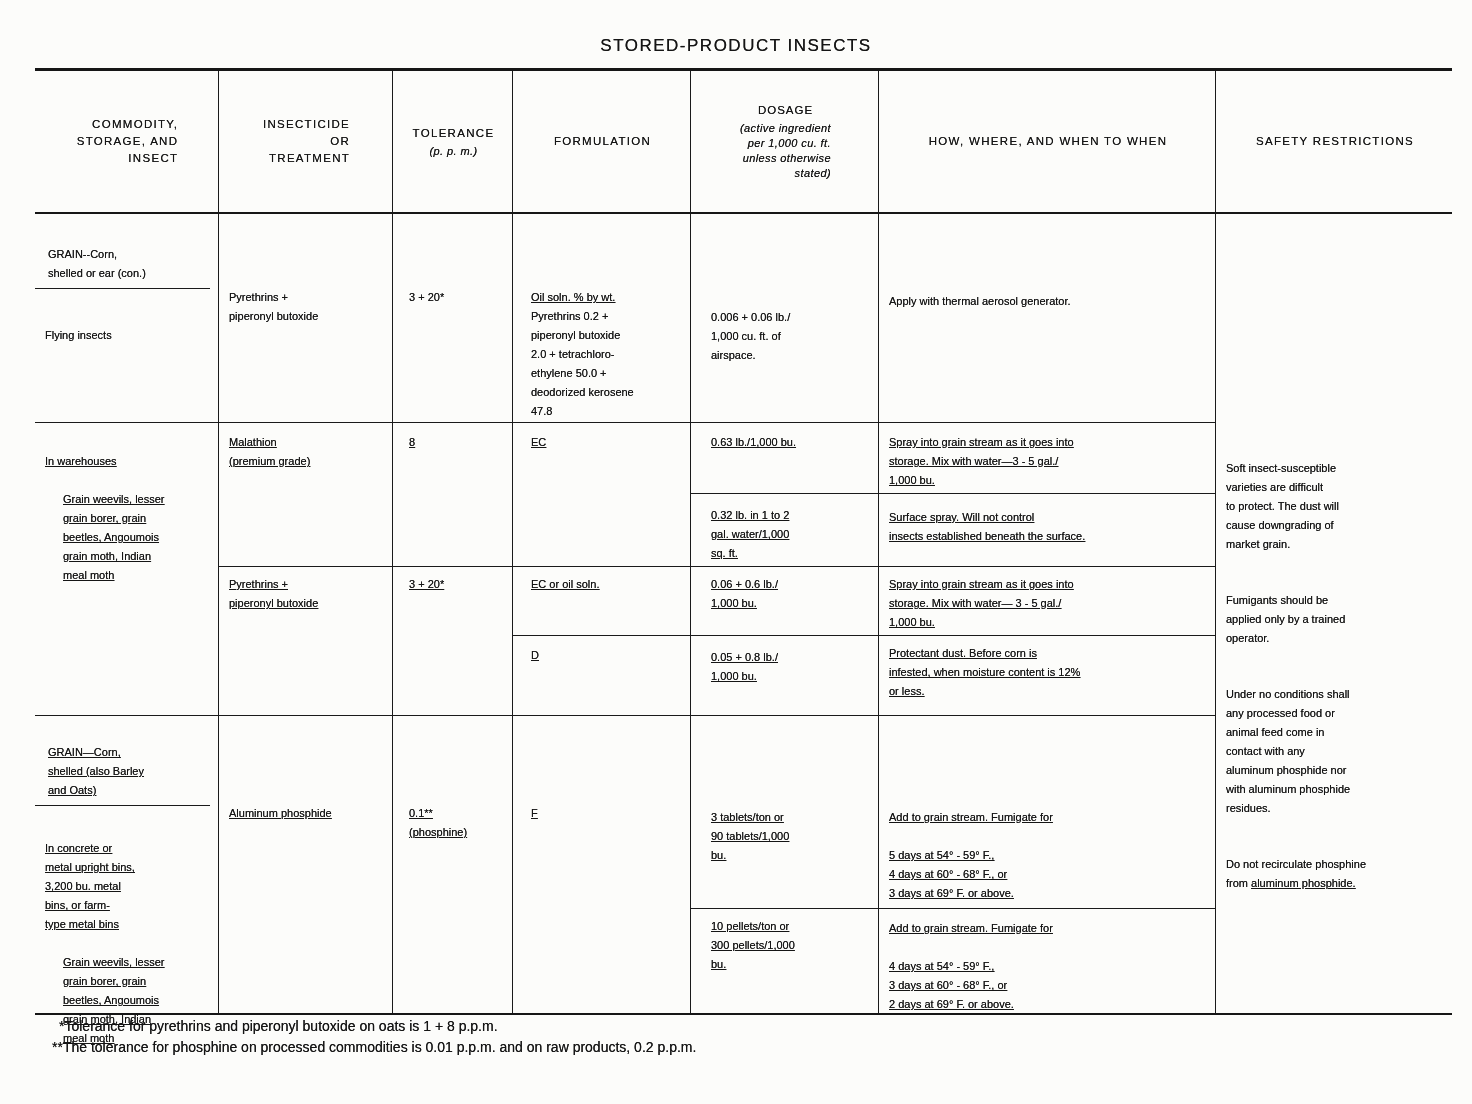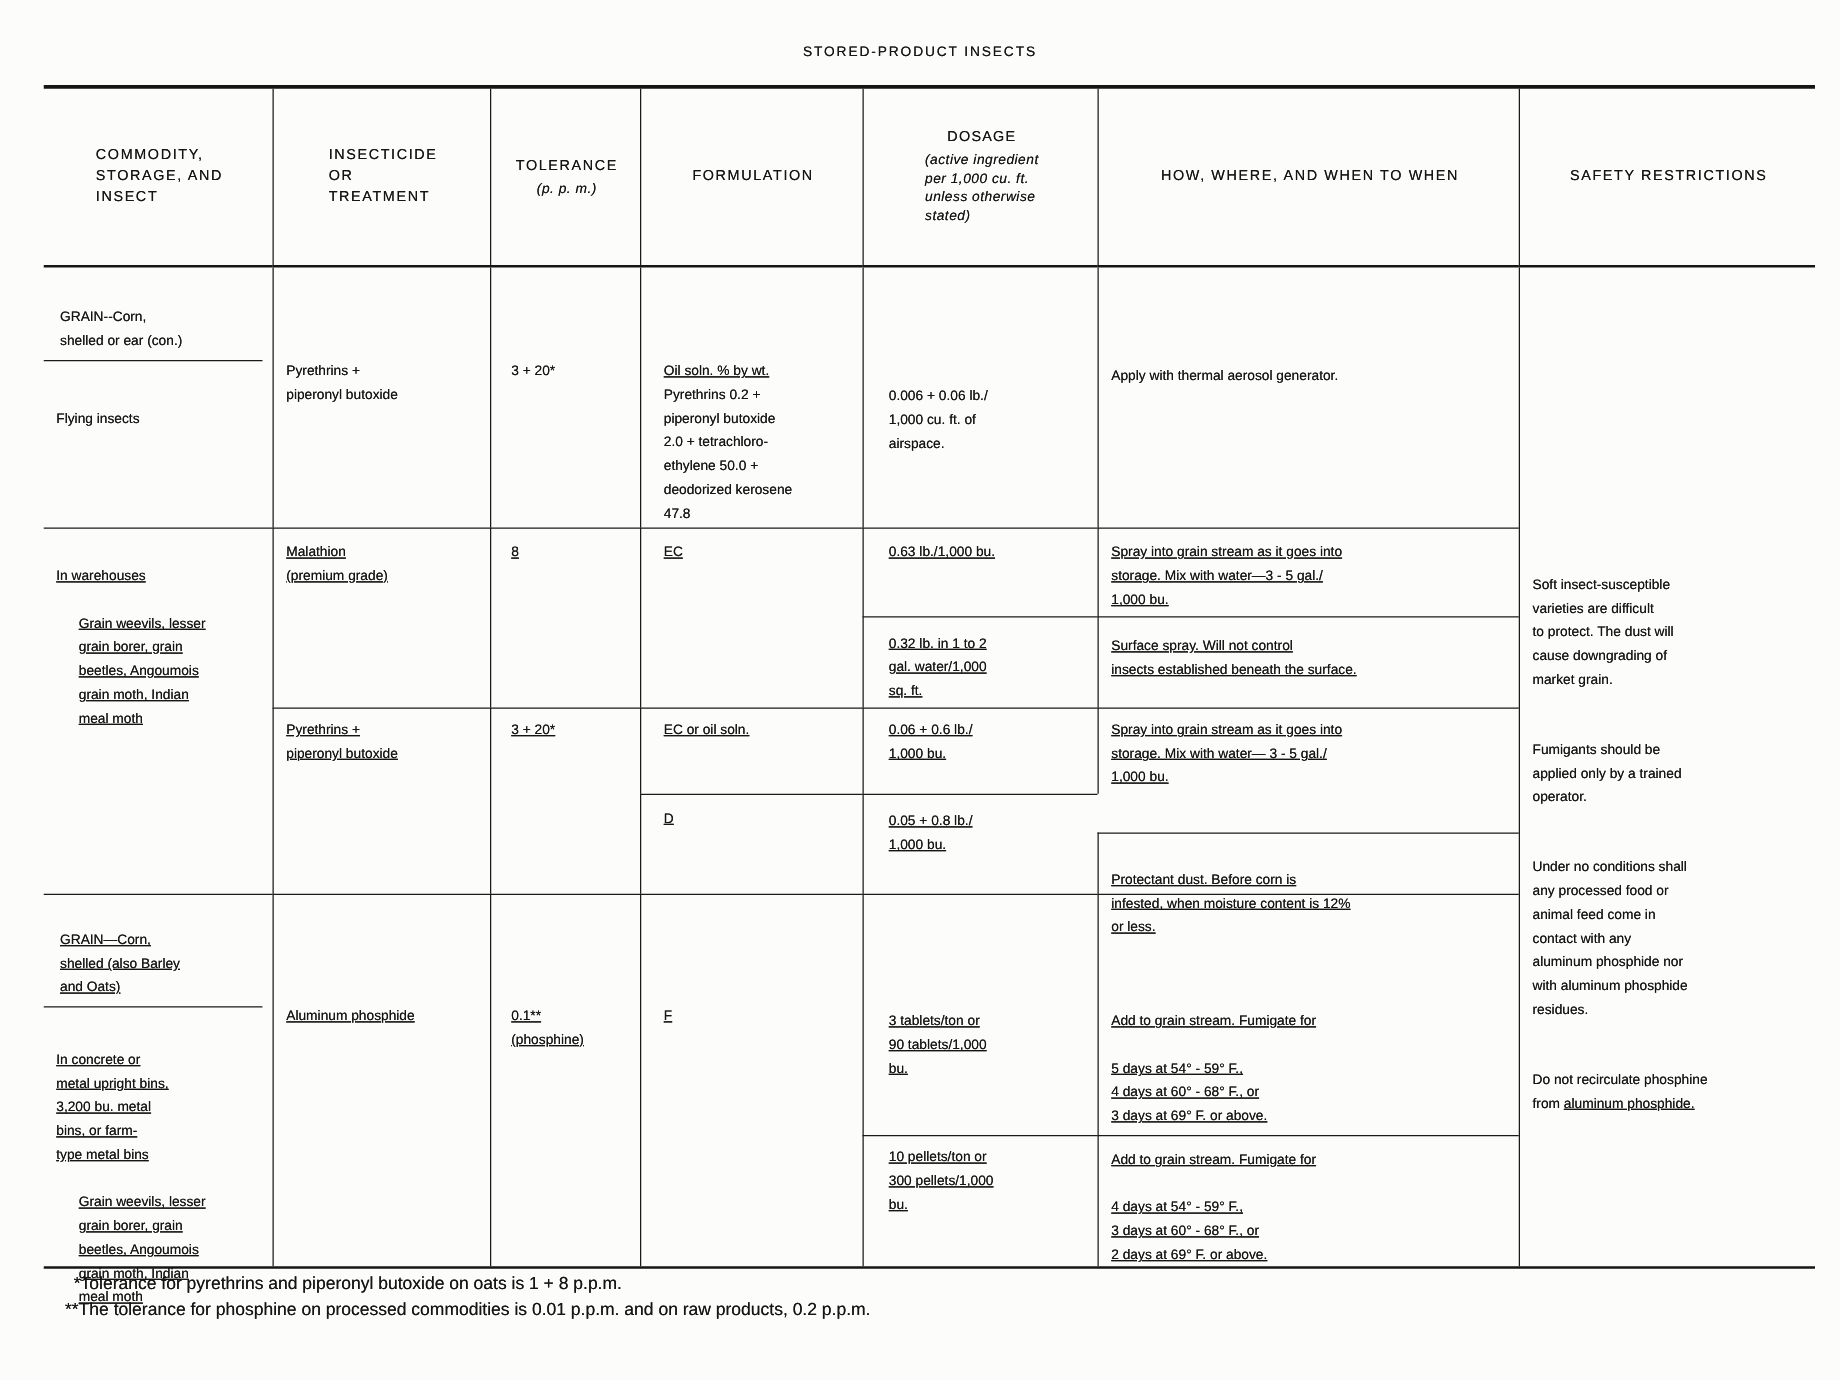--- a/index.html
+++ b/index.html
@@ -7,42 +7,42 @@
     position:relative;
     width:1472px;height:1104px;
     background:#fcfcfa;
     font-family:"Liberation Sans","DejaVu Sans",sans-serif;
     color:#151515;
     overflow:hidden;
     text-shadow:0 0 .5px rgba(20,20,20,.85);
   }
   .doc-title{
     position:absolute;top:36px;left:0;width:100%;
-    text-align:center;font-size:11px;letter-spacing:1.5px;
+    text-align:center;font-size:17px;letter-spacing:1.5px;
   }
   .grid{
     position:absolute;left:35px;top:68px;
     display:grid;
     grid-template-columns:183px 174px 120px 178px 188px 337px 237px;
     grid-template-rows:143px 208px 71px 73px 69px 80px 193px 105px;
     border-top:3px solid #161616;
     border-bottom:2.5px solid #161616;
     width:1417px;
   }
   .cell{
     box-sizing:border-box;
     font-size:11px;line-height:19px;
     padding:0 8px 0 10px;
     white-space:pre-line;
   }
   .bl{border-left:1.6px solid #1a1a1a;}
   .bt{border-top:1.6px solid #1a1a1a;text-decoration:underline;}
   .hdr{
     display:flex;flex-direction:column;justify-content:center;align-items:center;
-    text-align:left;
+    text-align:right;
     font-size:11.5px;letter-spacing:1.3px;line-height:17px;
     border-bottom:2px solid #161616;
     white-space:pre-line;
   }
   .hdr .sub{font-style:italic;font-size:11px;letter-spacing:.4px;line-height:15px;margin-top:2px;}
   .u{text-decoration:underline;}
   .heading-block{
     border-bottom:1.4px solid #1a1a1a;
     margin-left:-10px;padding-left:13px;
     padding-bottom:5px;padding-top:0;
@@ -145,21 +145,21 @@
     <div class="cell bl bt" style="grid-column:3;grid-row:5 / span 2;padding-top:8px;padding-left:16px;">3 + 20*</div>
     <div class="cell bl bt" style="grid-column:4;grid-row:5;padding-top:8px;padding-left:18px;">EC or oil soln.</div>
     <div class="cell bl bt" style="grid-column:5;grid-row:5;padding-top:8px;padding-left:20px;">0.06 + 0.6 lb./
 1,000 bu.</div>
     <div class="cell bl bt" style="grid-column:6;grid-row:5;padding-top:8px;">Spray into grain stream as it goes into
 storage. Mix with water— 3 - 5 gal./
 1,000 bu.</div>
     <div class="cell bl bt" style="grid-column:4;grid-row:6;padding-top:10px;padding-left:18px;">D</div>
     <div class="cell bl bt" style="grid-column:5;grid-row:6;padding-top:12px;padding-left:20px;">0.05 + 0.8 lb./
 1,000 bu.</div>
-    <div class="cell bl bt" style="grid-column:6;grid-row:6;padding-top:28px;margin-top:31px;">Protectant dust. Before corn is
+    <div class="cell bl bt" style="grid-column:6;grid-row:6;padding-top:8px;">Protectant dust. Before corn is
 infested, when moisture content is 12%
 or less.</div>
 
     <div class="cell bt" style="grid-column:1;grid-row:7 / span 2;padding-top:8px;">
       <div class="heading-block">GRAIN—Corn,
 shelled (also Barley
 and Oats)</div>
       <div class="after-heading" style="margin-top:14px;">In concrete or
 metal upright bins,
 3,200 bu. metal

